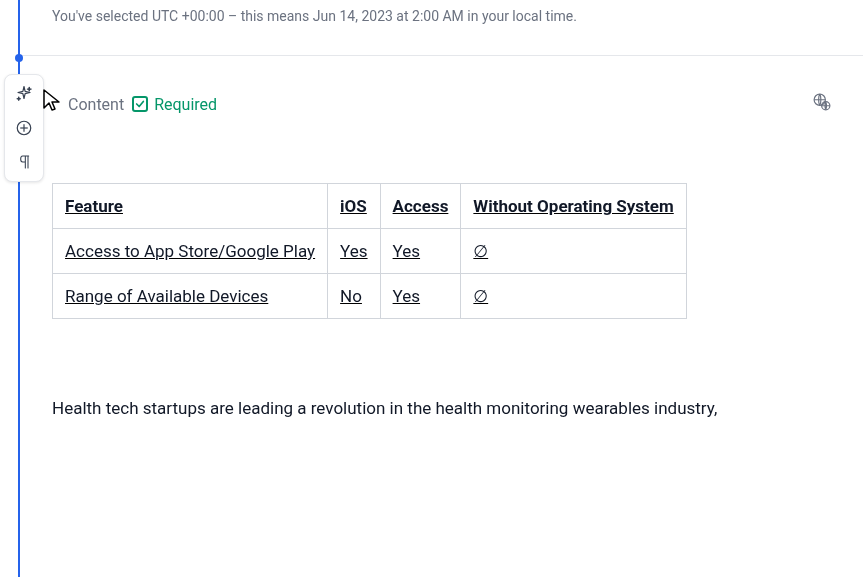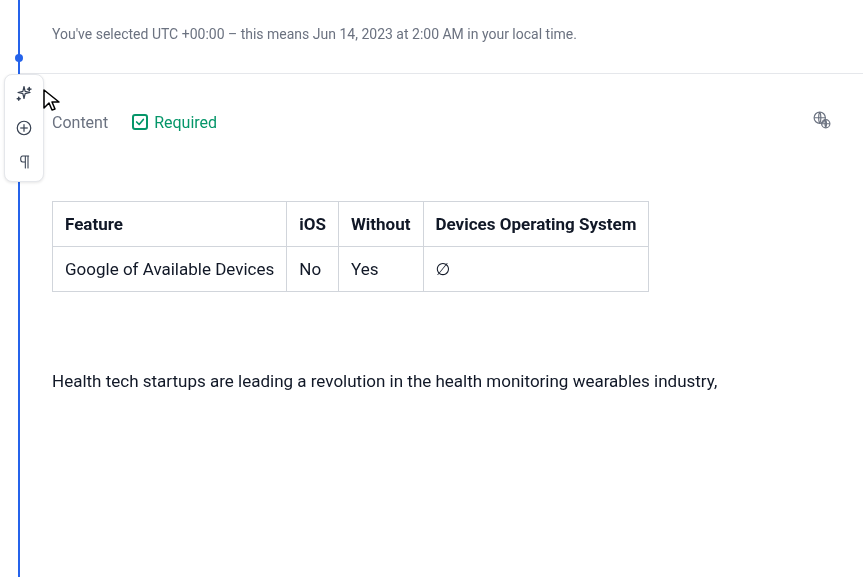--- a/index.html
+++ b/index.html
@@ -31,21 +31,21 @@
       height: 8px;
       border-radius: 50%;
       background: #2563eb;
     }
     .content-area {
       margin-left: 20px;
       height: 100%;
     }
     .info-box {
       border-bottom: 1px solid #e5e7eb;
-      padding: 24px 32px 30px 32px;
+      padding: 6px 32px 30px 32px;
     }
     .info-text {
       color: #6b7280;
       font-size: 14px;
     }
     .floating-toolbar {
       position: absolute;
       left: 4px;
       top: 74px;
       background: #fff;
@@ -79,21 +79,22 @@
     .block-header {
       display: flex;
       align-items: center;
       justify-content: space-between;
       padding: 0 32px;
       margin-top: 37px;
     }
     .block-header-left {
       display: flex;
       align-items: flex-end;
-      gap: 24px;
+      gap: 8px;
+      padding-left: 16px;
     }
     .content-label {
       color: #6b7280;
       font-size: 16px;
     }
     .required-badge {
       display: flex;
       align-items: center;
       gap: 6px;
       color: #059669;
@@ -108,20 +109,21 @@
       align-items: center;
       justify-content: center;
     }
     .globe-icon {
       color: #6b7280;
       cursor: pointer;
     }
     .table-container {
       padding: 0 32px;
       margin-top: 68px;
+      text-decoration: underline;
     }
     table {
       border-collapse: collapse;
       width: auto;
     }
     th, td {
       border: 1px solid #d1d5db;
       padding: 12px 12px;
       text-align: left;
       font-size: 17px;
@@ -174,27 +176,33 @@
       </svg>
     </span>
   </div>
 
   <div class="table-container">
     <table>
       <thead>
         <tr>
           <th>Feature</th>
           <th>iOS</th>
-          <th>Without</th>
-          <th>Devices Operating System</th>
+          <th>Access</th>
+          <th>Without Operating System</th>
         </tr>
       </thead>
       <tbody>
         <tr>
-          <td>Google of Available Devices</td>
+          <td>Access to App Store/Google Play</td>
+          <td>Yes</td>
+          <td>Yes</td>
+          <td>∅</td>
+        </tr>
+        <tr>
+          <td>Range of Available Devices</td>
           <td>No</td>
           <td>Yes</td>
           <td>∅</td>
         </tr>
       </tbody>
     </table>
   </div>
 
   <div class="body-text">Health tech startups are leading a revolution in the health monitoring wearables industry,</div>
 

